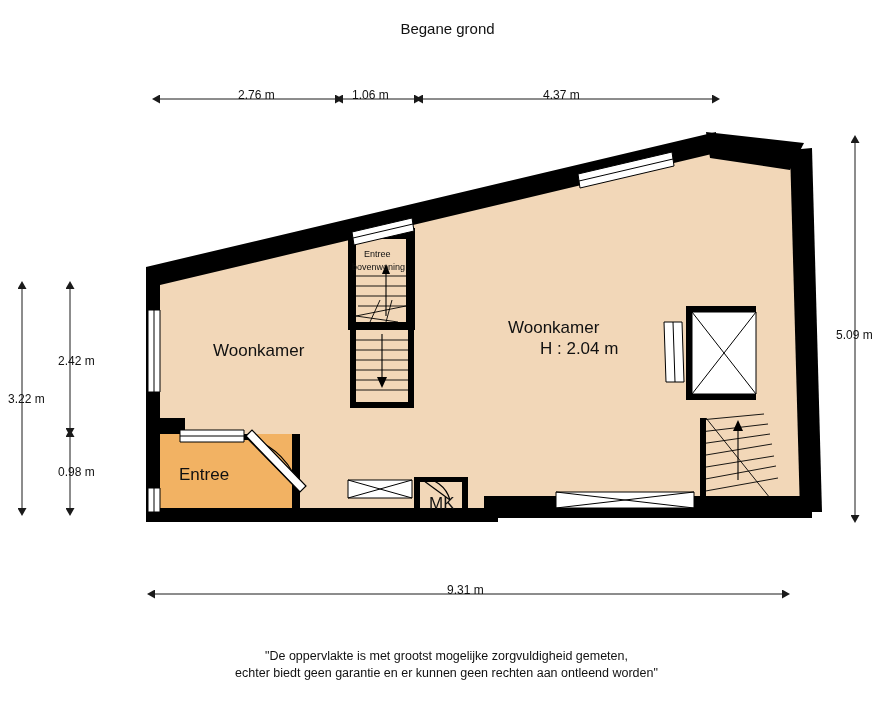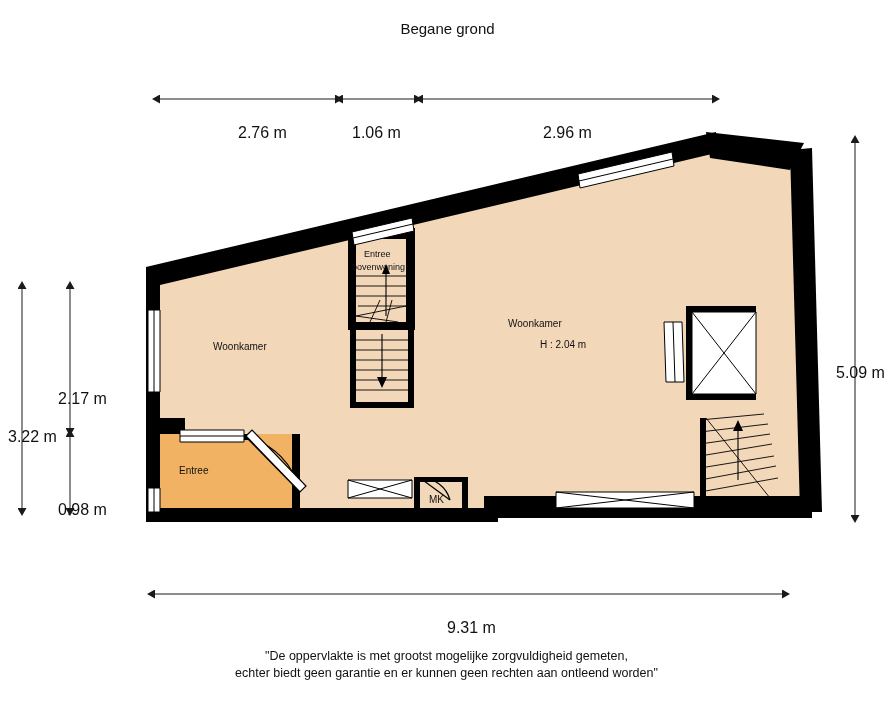--- a/index.html
+++ b/index.html
@@ -36,28 +36,27 @@
     left: 0;
     top: 648px;
     width: 893px;
     text-align: center;
     font-size: 12.5px;
     line-height: 17px;
     color: #111;
   }
   .dim-label {
     position: absolute;
-    font-size: 16px;
+    font-size: 12px;
     color: #111;
     white-space: nowrap;
-    margin-top: 36px;
   }
   .room-label {
     position: absolute;
-    font-size: 10px;
+    font-size: 17px;
     color: #111;
     white-space: nowrap;
     text-align: center;
   }
   .room-label.small {
     font-size: 9px;
   }
 </style>
 </head>
 <body>
@@ -231,24 +230,24 @@
       <path d="M700,480 L776,466"></path>
       <path d="M700,492 L778,478"></path>
       <path d="M706,418 L770,498"></path>
       <line x1="738" y1="480" x2="738" y2="428" stroke-width="1.1"></line>
       <path d="M738,420 L733,431 L743,431 Z" fill="#000000" stroke="none"></path>
     </g>
   </svg>
 
   <div class="dim-label" style="left:238px; top:88px;">2.76 m</div>
   <div class="dim-label" style="left:352px; top:88px;">1.06 m</div>
-  <div class="dim-label" style="left:543px; top:88px;">2.96 m</div>
+  <div class="dim-label" style="left:543px; top:88px;">4.37 m</div>
   <div class="dim-label" style="left:836px; top:328px;">5.09 m</div>
   <div class="dim-label" style="left:8px; top:392px;">3.22 m</div>
-  <div class="dim-label" style="left:58px; top:354px;">2.17 m</div>
+  <div class="dim-label" style="left:58px; top:354px;">2.42 m</div>
   <div class="dim-label" style="left:58px; top:465px;">0.98 m</div>
   <div class="dim-label" style="left:447px; top:583px;">9.31 m</div>
 
   <div class="room-label" style="left:213px; top:341px;">Woonkamer</div>
   <div class="room-label" style="left:508px; top:318px;">Woonkamer</div>
   <div class="room-label" style="left:509px; top:339px;margin-left:31px;">H : 2.04 m</div>
   <div class="room-label" style="left:179px; top:465px;">Entree</div>
   <div class="room-label small" style="left:364px; top:249px;">Entree</div>
   <div class="room-label small" style="left:352px; top:262px;">bovenwoning</div>
   <div class="room-label" style="left:429px; top:494px;">MK</div>

